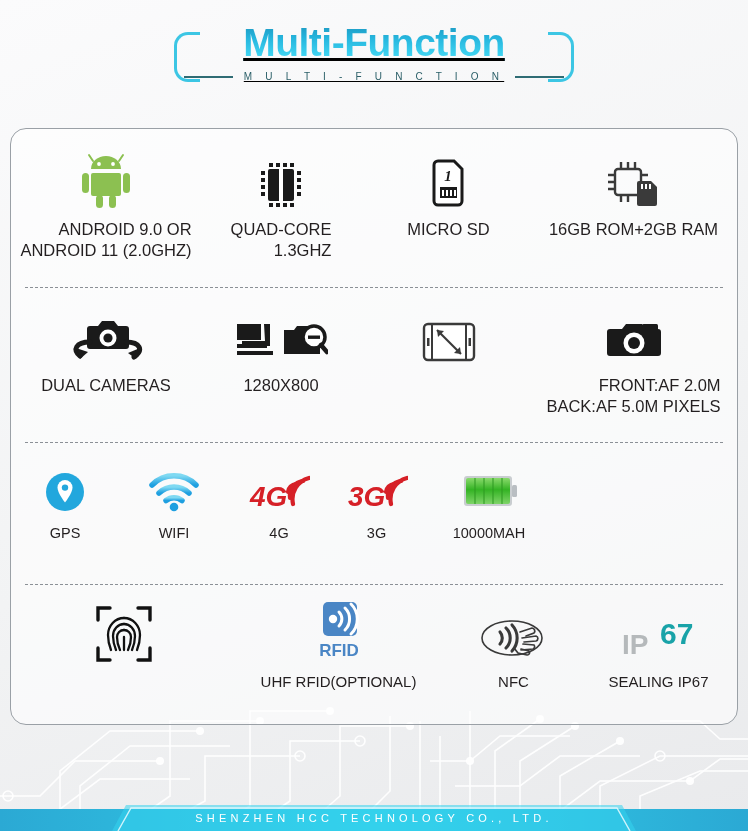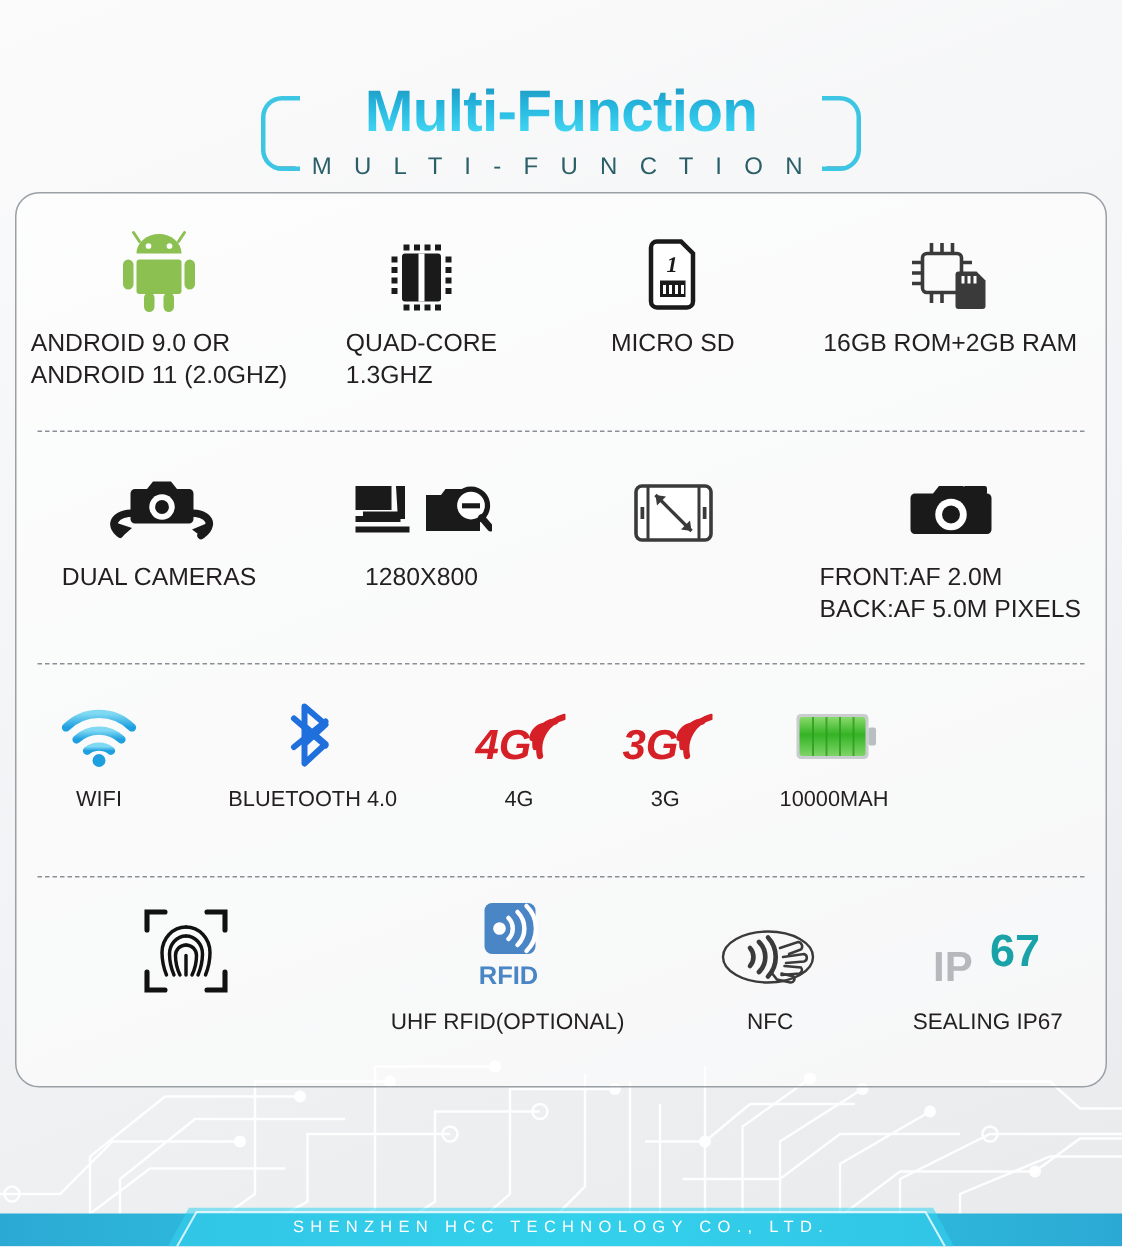--- a/index.html
+++ b/index.html
@@ -5,48 +5,48 @@
   * { box-sizing: border-box; margin:0; padding:0; }
   html,body { width:748px; height:831px; }
   body {
     font-family: "Liberation Sans", sans-serif;
     background: linear-gradient(160deg,#fbfbfc 0%,#f2f3f4 55%,#e9eaec 100%);
     position:relative; overflow:hidden;
   }
   #circuit-bg { position:absolute; left:0; bottom:0; width:748px; height:130px; z-index:0; }
 
   
-  .header { position:relative; z-index:3; padding-top:52px; height:128px; }
+  .header { position:relative; z-index:3; padding-top:20px; height:128px;text-decoration:underline; }
   .hdr-wrap { position:relative; width:380px; margin:0 auto; }
   .title {
     font-size:39px; font-weight:bold; text-align:center; letter-spacing:-0.5px;
     background:linear-gradient(180deg,#1b8fb8 0%,#26b6de 40%,#3ed2f0 75%,#7fe4f5 100%);
     -webkit-background-clip:text; background-clip:text; color:transparent;
     -webkit-text-fill-color:transparent; line-height:46px;
   }
   .sub-row { display:flex; align-items:center; justify-content:center; margin-top:5px; gap:11px; }
   .sub-line { height:2px; width:54px; background:#2f6c74; }
-  .subtitle { font-size:16px; letter-spacing:5.2px; color:#2b5f68; font-weight:500; white-space:nowrap; }
+  .subtitle { font-size:10px; letter-spacing:5.2px; color:#2b5f68; font-weight:500; white-space:nowrap; }
   .brk { position:absolute; top:12px; width:26px; height:50px; border:3px solid #3cc6e4; }
   .brk.l { left:-10px; border-right:none; border-radius:14px 0 0 14px; }
   .brk.r { right:-10px; border-left:none; border-radius:0 14px 14px 0; }
 
   
   .card {
     position:relative; z-index:3; margin:0 10px; background:rgba(255,255,255,0.58);
     border:1.5px solid #9aa0a6; border-radius:16px; height:597px; overflow:hidden;
   }
   .spec-row { display:flex; align-items:flex-start; position:relative; }
   .spec-row + .spec-row::before {
     content:""; position:absolute; top:0; left:14px; right:14px;
     border-top:1.5px dashed #8b9096;
   }
   .cell { display:flex; flex-direction:column; align-items:center; }
   .icon-box { display:flex; align-items:flex-end; justify-content:center; }
-  .label { text-align:left; color:#231f20; line-height:1.28; white-space:pre-line; }
+  .label { text-align:right; color:#231f20; line-height:1.28; white-space:pre-line; }
 
   
   .r1 { height:158px; padding-top:22px; }
   .r1 .label { font-size:16.5px; margin-top:10px; }
   .r2 { height:155px; padding-top:22px; }
   .r2 .label { font-size:16.5px; margin-top:11px; }
   .r3 { height:142px; padding-top:24px; }
   .r3 .label { font-size:14.5px; margin-top:12px; }
   .r4 { height:142px; padding-top:20px; }
   .r4 .label { font-size:15px; margin-top:10px; }
@@ -271,20 +271,30 @@
               <circle cx="30" cy="23" r="6" fill="#1a1a1a"></circle>
           </g>
         </svg>
       </div>
       <div class="label">FRONT:AF 2.0M
 BACK:AF 5.0M PIXELS</div>
     </div>
   </div>
 
   <div class="spec-row r3">
+    <div class="cell" style="width:108px">
+      <div class="icon-box" style="height:46px">
+        <svg width="40" height="40" viewBox="0 0 40 40">
+          <circle cx="20" cy="20" r="19" fill="#22a7dd"></circle>
+          <path d="M20 8 a7.5 7.5 0 0 0 -7.5 7.5 c0 5.6 7.5 15 7.5 15 s7.5 -9.4 7.5 -15 A7.5 7.5 0 0 0 20 8 z" fill="#fff"></path>
+          <circle cx="20" cy="15.6" r="3.2" fill="#22a7dd"></circle>
+        </svg>
+      </div>
+      <div class="label">GPS</div>
+    </div>
 
     <div class="cell" style="width:110px">
       <div class="icon-box" style="height:46px">
         <svg width="52" height="40" viewBox="0 0 52 40">
           <defs>
               <linearGradient id="wg" x1="0" y1="0" x2="0" y2="1">
             <stop offset="0%" stop-color="#7fd9f2"></stop>
                 <stop offset="100%" stop-color="#1e9fe0"></stop>
           </linearGradient>
             </defs>
@@ -292,29 +302,20 @@
             <path d="M4 13 A31 31 0 0 1 48 13" stroke-width="5.5"></path>
             <path d="M11 21 A22 22 0 0 1 41 21" stroke-width="5.5"></path>
             <path d="M18 28.5 A13 13 0 0 1 34 28.5" stroke-width="5.5"></path>
           </g>
           <circle cx="26" cy="35" r="4.3" fill="#1e9fe0"></circle>
         </svg>
       </div>
       <div class="label">WIFI</div>
     </div>
 
-    <div class="cell" style="width:175px">
-      <div class="icon-box" style="height:46px">
-        <svg width="34" height="44" viewBox="0 0 34 44">
-          <path d="M11 3 L25 15 L11 28 L11 3 Z M11 16 L25 28 L11 41 L11 16 Z" fill="none" stroke="#1f6fdc" stroke-width="4" stroke-linejoin="round"></path>
-          <path d="M4 11 L25 29 M4 30 L25 13" stroke="#1f6fdc" stroke-width="4" stroke-linecap="round" fill="none"></path>
-        </svg>
-      </div>
-      <div class="label">BLUETOOTH 4.0</div>
-    </div>
 
     <div class="cell" style="width:100px">
       <div class="icon-box" style="height:46px">
         <svg width="62" height="44" viewBox="0 0 62 44">
           <text x="2" y="38" font-family="Liberation Sans, sans-serif" font-size="28" font-weight="bold" font-style="italic" fill="#d62027">4G</text>
           <g fill="none" stroke="#d62027" stroke-width="4.2" stroke-linecap="round">
             <path d="M40 24 A9 9 0 0 1 48 16"></path>
             <path d="M42 30 A15 15 0 0 1 55 13"></path>
             <path d="M45 36 A22 22 0 0 1 61 10"></path>
           </g>

